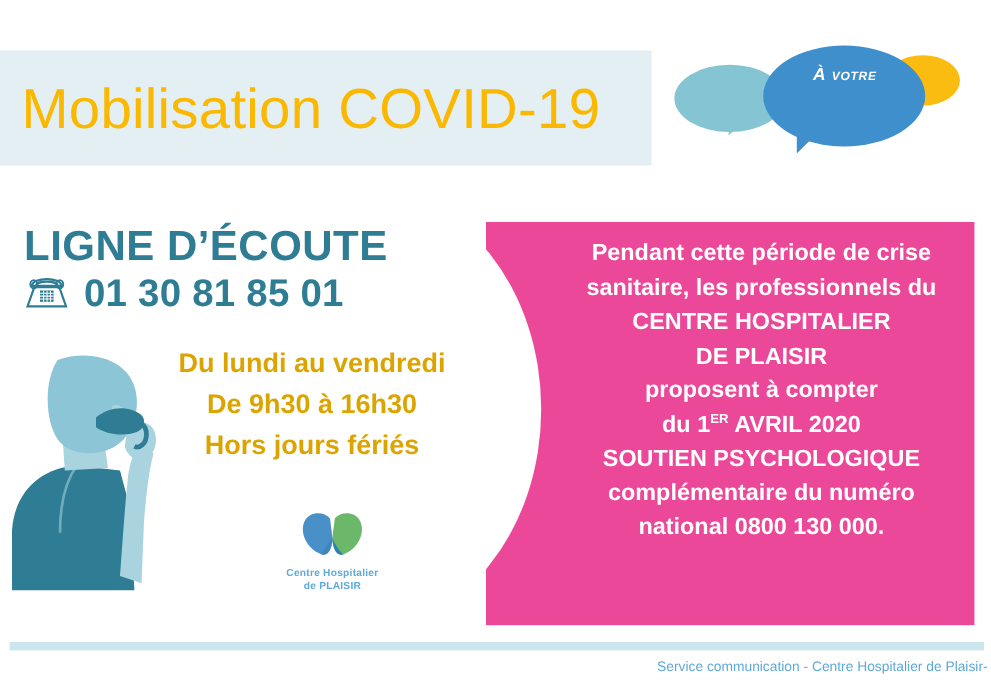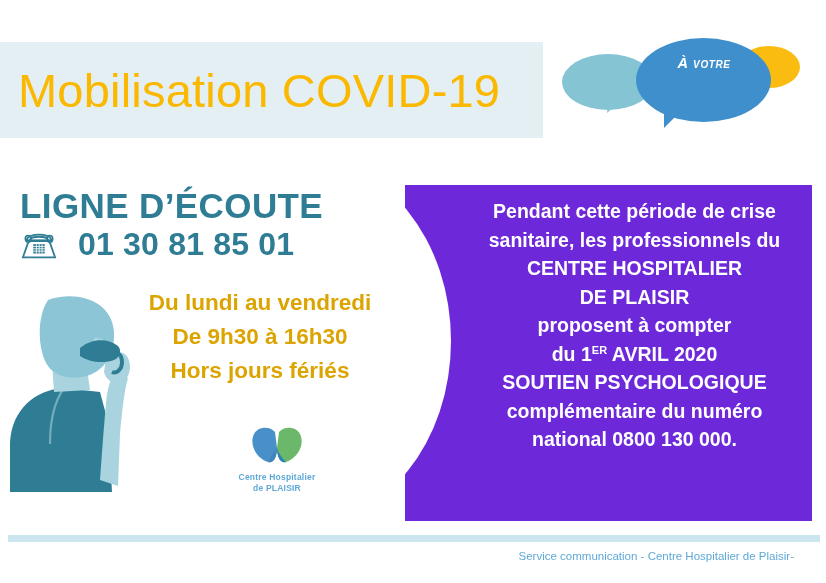--- a/index.html
+++ b/index.html
@@ -129,22 +129,22 @@
     font-weight: bold;
     color: #2e7d94;
     letter-spacing: 0.4px;
     white-space: nowrap;
   }
   .phone-row {
     position: absolute;
     left: 18px;
     top: 226px;
     display: flex;
-    align-items: center;
-    gap: 18px;
+    align-items: flex-start;
+    gap: 10px;
   }
   .phone-icon {
     display: block;
     width: 42px;
     height: 34px;
   }
   .phone-number {
     font-size: 32px;
     font-weight: bold;
     color: #2e7d94;
@@ -199,21 +199,21 @@
   }
   .logo-text .l2 { display: block; }
 
   
   .teal-panel {
     position: absolute;
     left: 405px;
     top: 185px;
     width: 407px;
     height: 336px;
-    background: #6d28d9;
+    background: #ec4899;
     overflow: hidden;
   }
   .teal-cutout {
     position: absolute;
     left: -250px;
     top: -28px;
     width: 296px;
     height: 368px;
     background: #ffffff;
     border-radius: 50% / 50%;
@@ -242,21 +242,21 @@
   .footer-rule {
     position: absolute;
     left: 8px;
     top: 535px;
     width: 812px;
     height: 7px;
     background: #cce6f0;
   }
   .footer-text {
     position: absolute;
-    right: 32px;
+    right: 3px;
     top: 550px;
     color: #5fa9d8;
     font-size: 11.5px;
     font-weight: 400;
     white-space: nowrap;
   }
 </style>
 </head>
 <body>
 

